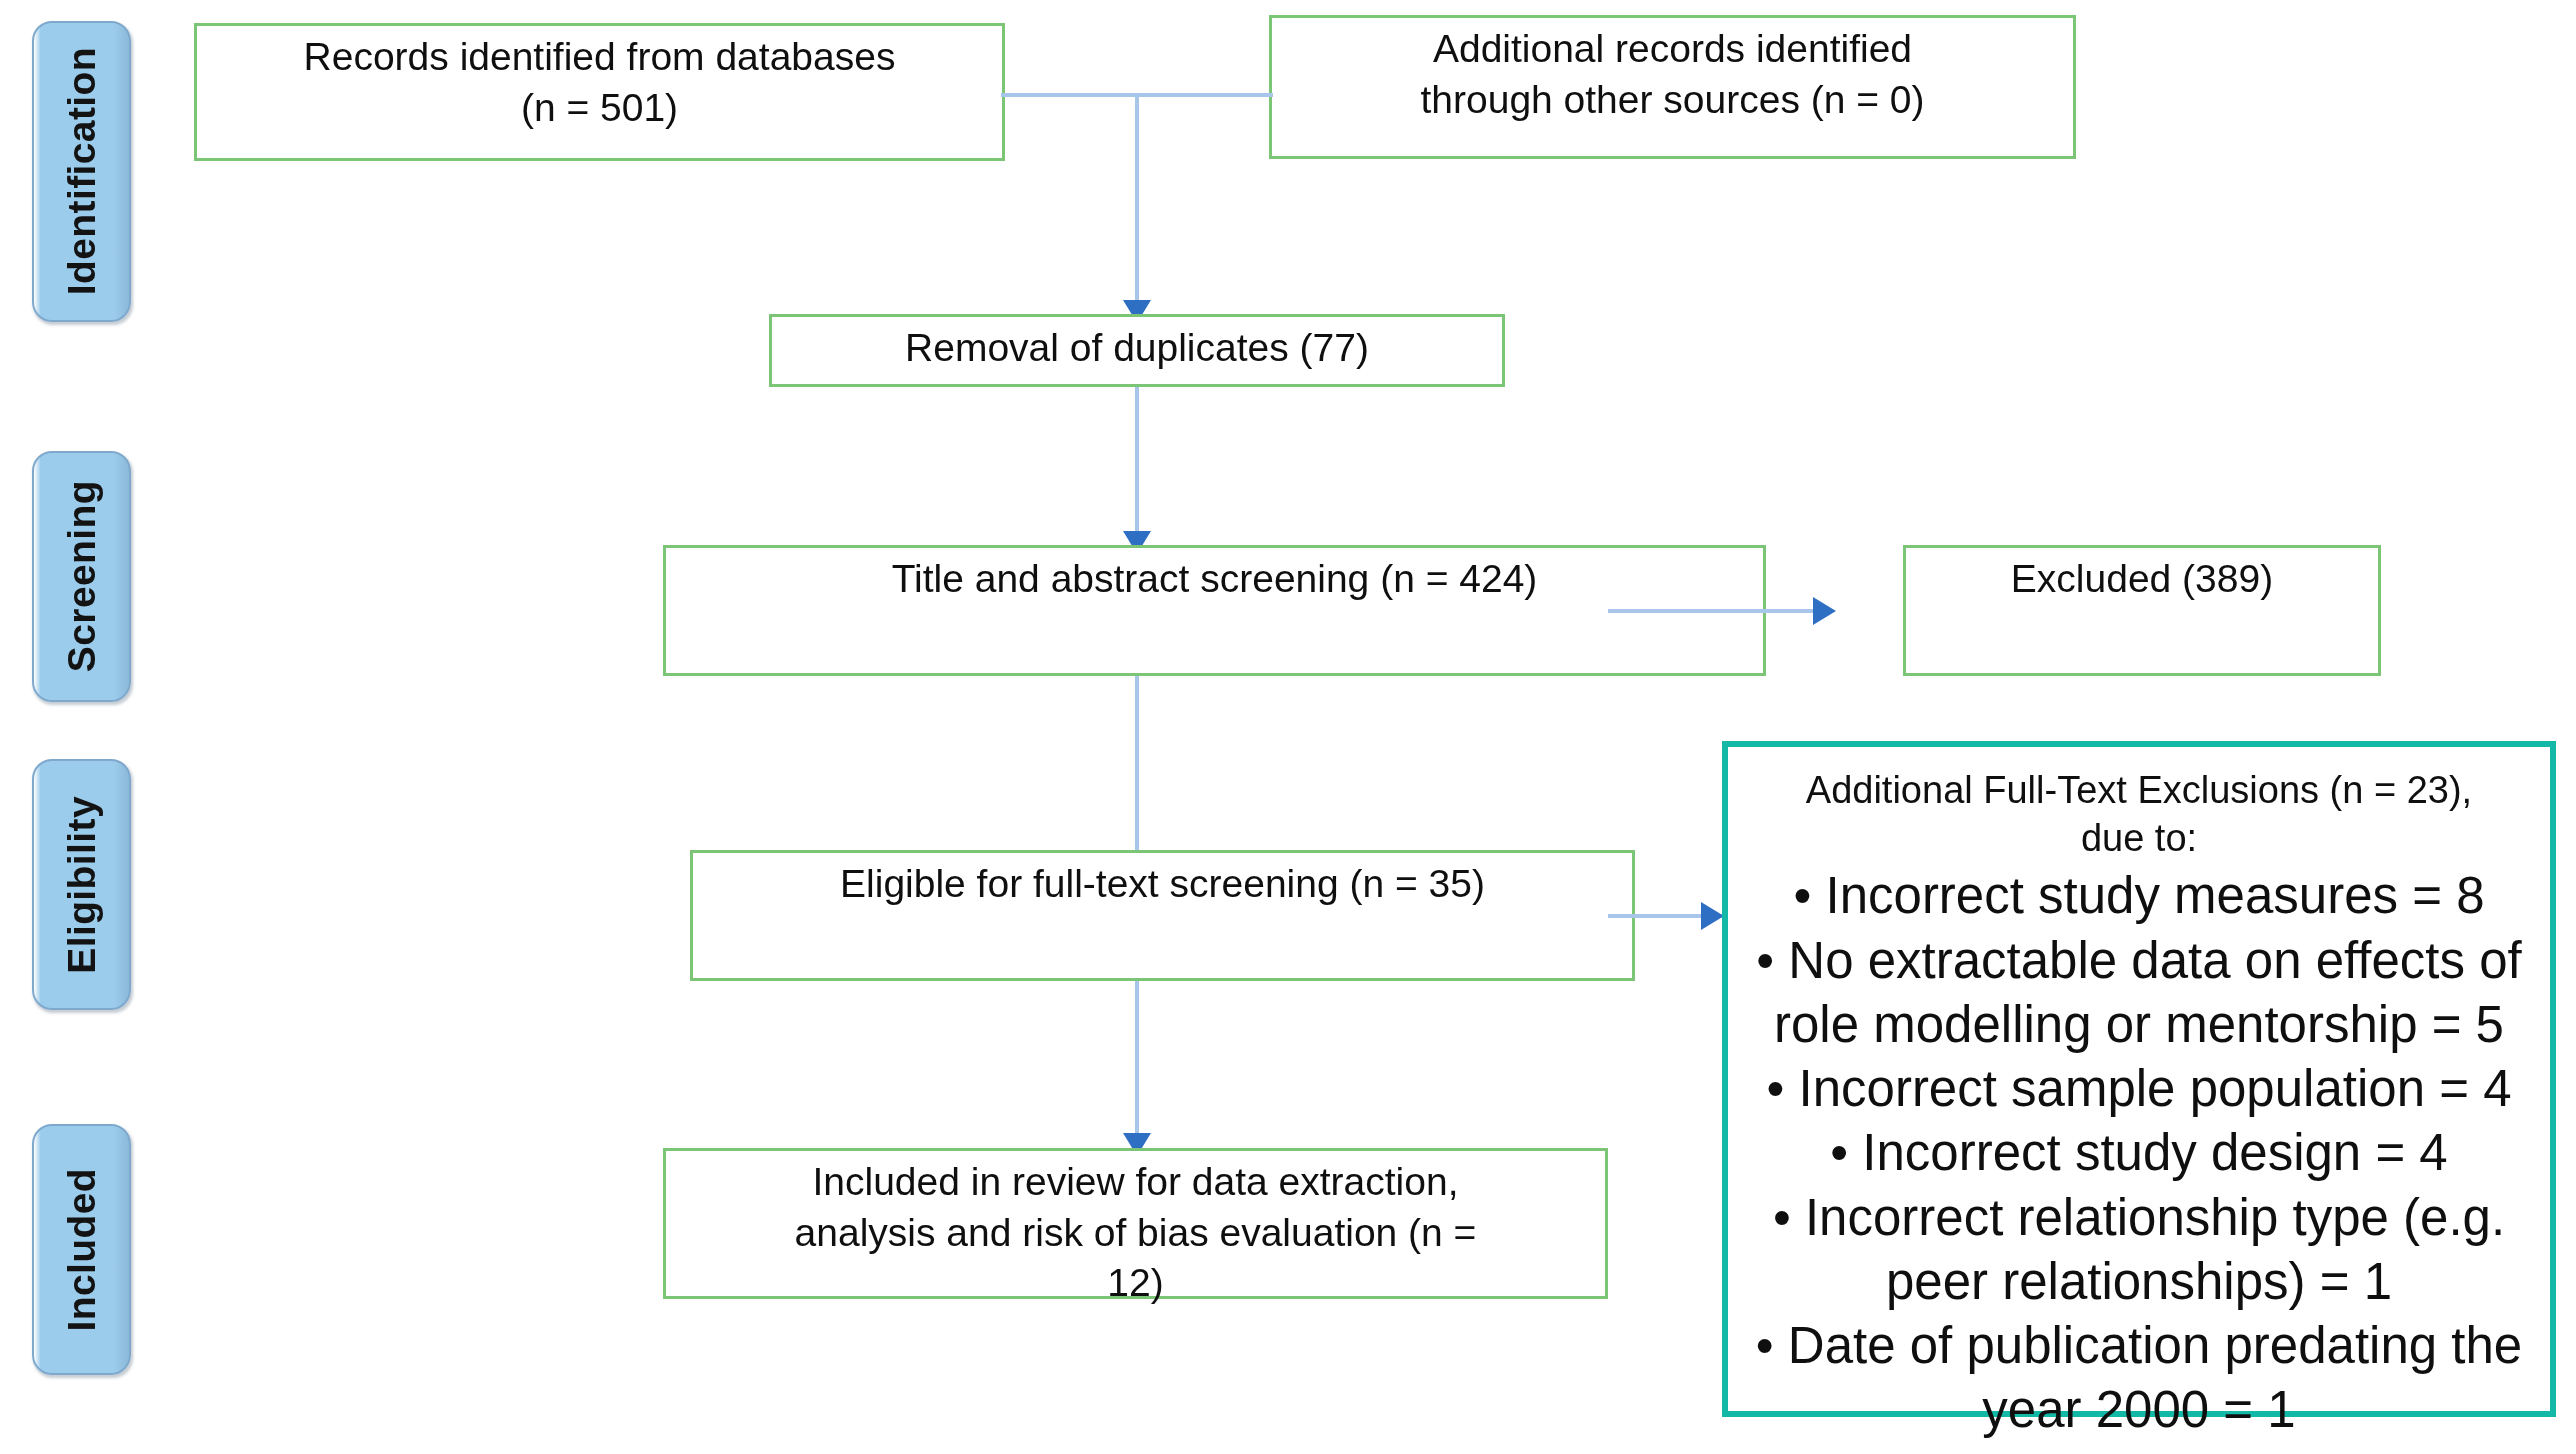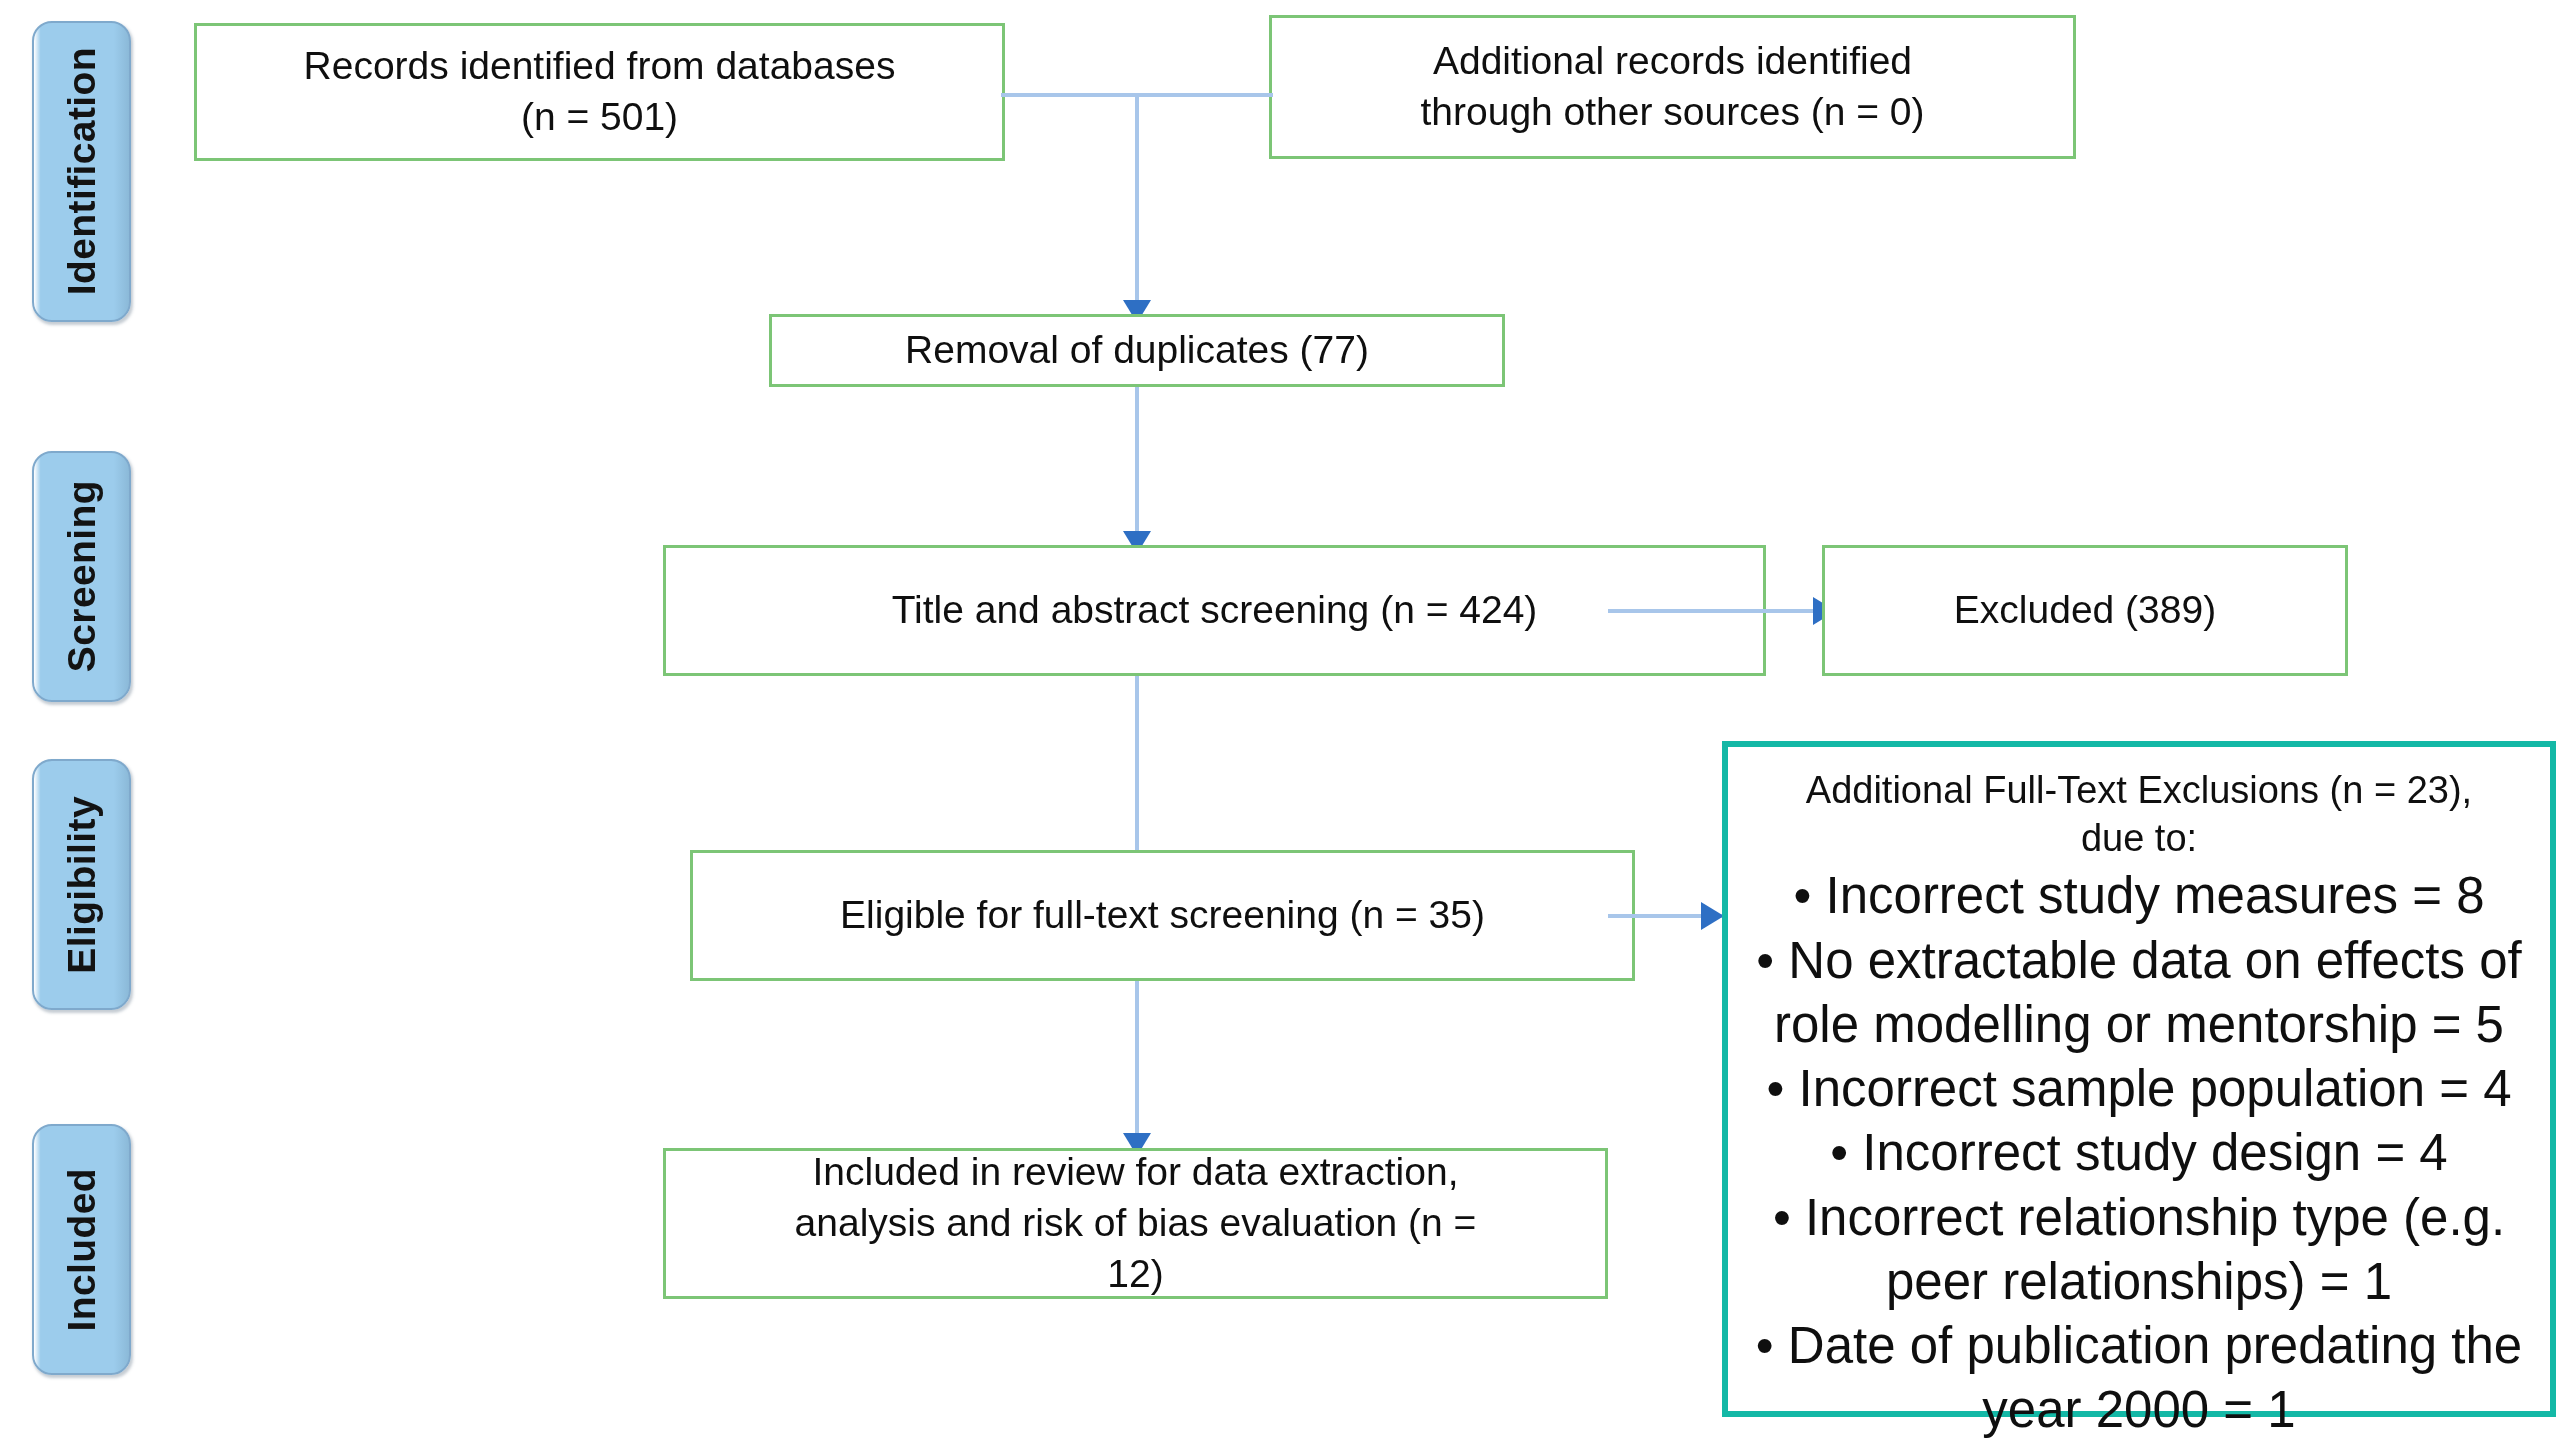--- a/index.html
+++ b/index.html
@@ -41,21 +41,21 @@
     white-space: nowrap;
   }
 
   
   .flow-box {
     position: absolute;
     box-sizing: border-box;
     background: #ffffff;
     border: 3.8px solid #7CC576;
     display: flex;
-    align-items: center;
+    align-items: flex-start;
     justify-content: center;
     text-align: center;
     padding: 6px 19px;
   }
   .flow-box .box-text {
     font-size: 39px;
     line-height: 1.30;
     color: #0f0f0f;
     font-weight: 400;
   }
@@ -172,21 +172,21 @@
 
   <div class="flow-box" style="left:663px; top:545px; width:1103px; height:131px;">
     <div class="box-text">
       <span>Title and abstract screening (n = 424)</span>
     </div>
   </div>
 
   <div class="conn conn-h" style="left:1608px; top:609px; width:211px;"></div>
   <div class="arrow-right" style="left:1813px; top:597px;"></div>
 
-  <div class="flow-box" style="left:1822px; top:545px; width:526px; height:131px;">
+  <div class="flow-box" style="left:1903px; top:545px; width:478px; height:131px;">
     <div class="box-text">
       <span>Excluded (389)</span>
     </div>
   </div>
 
   <div class="conn conn-v" style="left:1135px; top:676px; height:182px;"></div>
 
   <div class="flow-box" style="left:690px; top:850px; width:945px; height:131px;">
     <div class="box-text">
       <span>Eligible for full-text screening (n = 35)</span>

